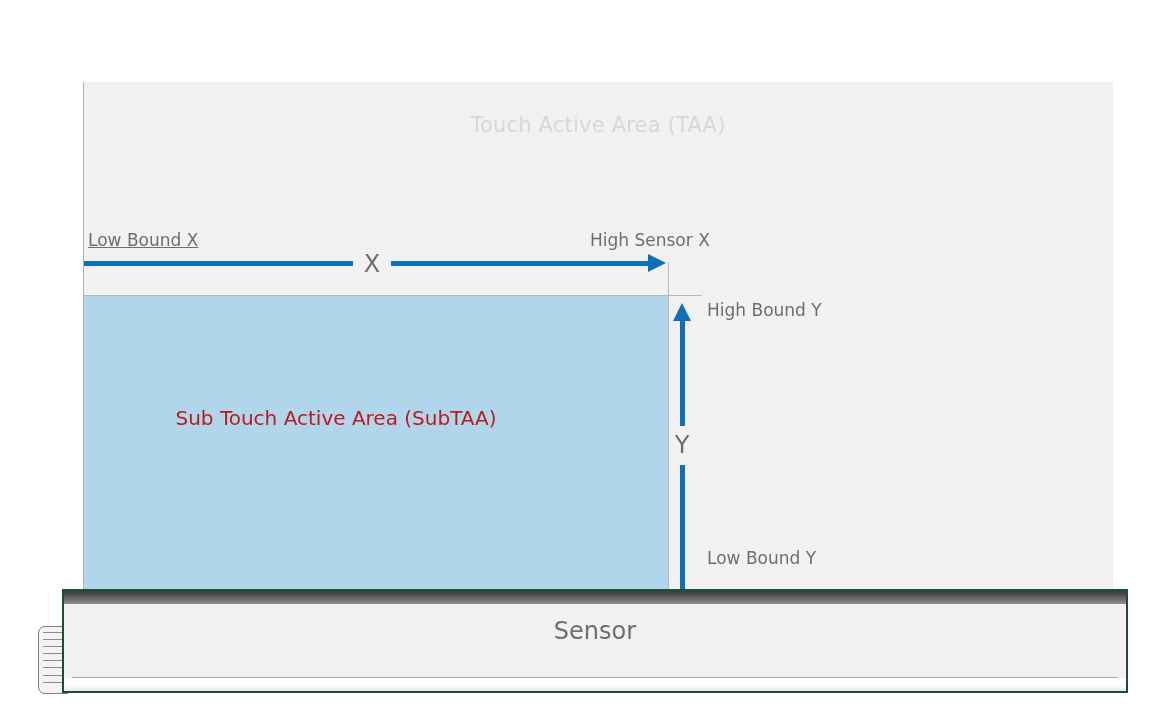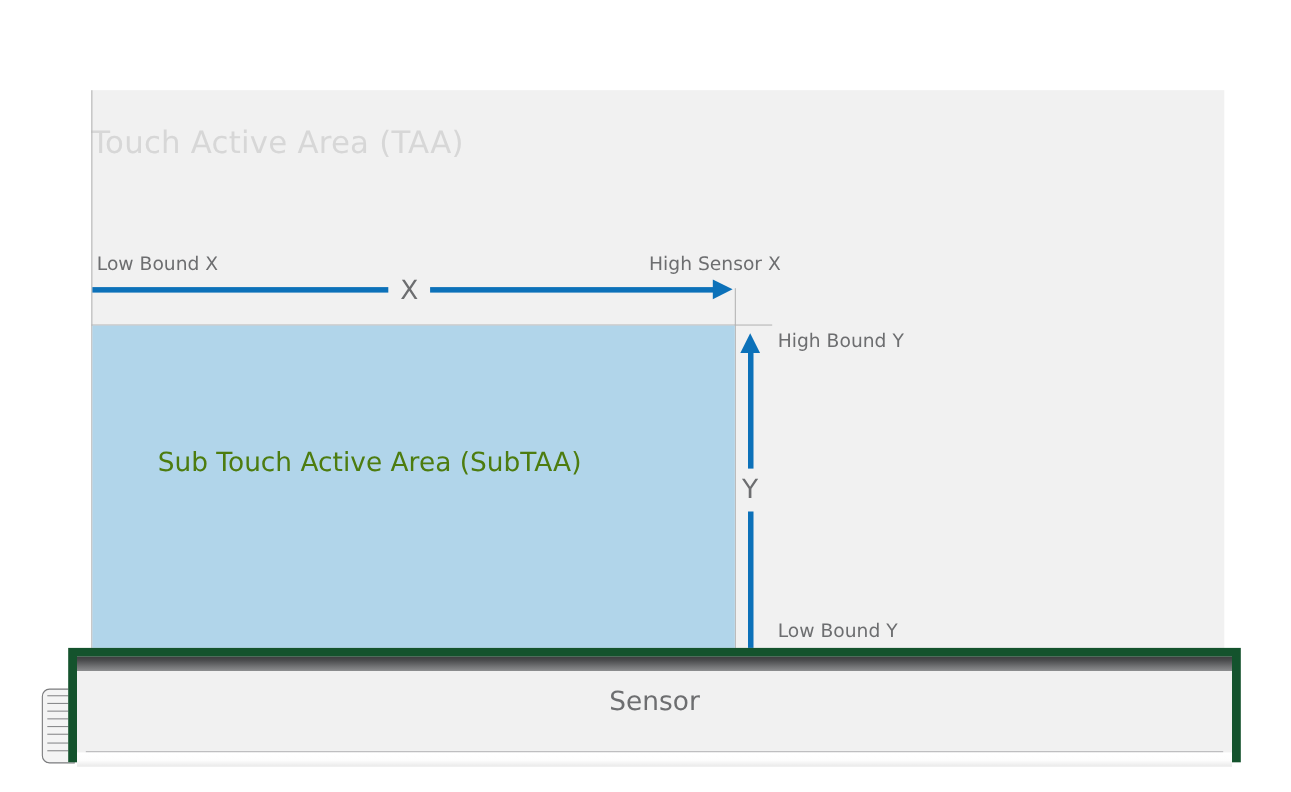--- a/index.html
+++ b/index.html
@@ -25,41 +25,41 @@
   .taa-panel {
     position: absolute;
     left: 83px; top: 82px;
     width: 1030px; height: 510px;
     background: #f1f1f1;
   }
   .taa-title {
     position: absolute;
     left: 83px; top: 113px;
     width: 1030px;
-    text-align: left;
-    font-size: 28px;
+    text-align: center;
+    font-size: 21px;
     letter-spacing: .2px;
     color: #d7d7d7;
     white-space: nowrap;
   }
 
   
   .subtaa-rect {
     position: absolute;
     left: 84px; top: 296px;
     width: 584px; height: 296px;
     background: #b1d5ea;
   }
   .subtaa-label {
     position: absolute;
     left: 84px; top: 406px;
     width: 504px;
     text-align: center;
-    font-size: 24px;
-    color: #4d7c0f;
+    font-size: 20px;
+    color: #b91c1c;
     white-space: nowrap;
   }
 
   
   .guide {
     position: absolute;
     background: #b6b6b6;
   }
   .guide-v-left   { left: 83px;  top: 82px;  width: 1px;  height: 510px; }
   .guide-v-right  { left: 668px; top: 262px; width: 1px;  height: 330px; }
@@ -118,31 +118,31 @@
     color: #6d6e70;
   }
 
   
   .bound-label {
     position: absolute;
     font-size: 17px;
     color: #6d6e70;
     white-space: nowrap;
   }
-  .lbl-low-x   { left: 88px;  top: 230px; }
+  .lbl-low-x   { left: 88px;  top: 230px; text-decoration: underline; }
   .lbl-high-x  { left: 590px; top: 230px; }
   .lbl-high-y  { left: 707px; top: 300px; }
-  .lbl-low-y   { left: 707px; top: 564px; }
+  .lbl-low-y   { left: 707px; top: 548px; }
 
   
   .sensor-bar {
     position: absolute;
     left: 62px; top: 589px;
     width: 1066px; height: 104px;
-    border: 8px solid #14532d;
+    border: 2px solid #14532d;
     background: #f1f1f1;
   }
   .sensor-topband {
     position: absolute;
     left: 0; top: 0;
     width: 100%; height: 13px;
     background: linear-gradient(to bottom, #3c3d3f 0%, #4a4b4d 25%, #77787a 75%, #8d8e90 100%);
   }
   .sensor-body {
     position: absolute;

